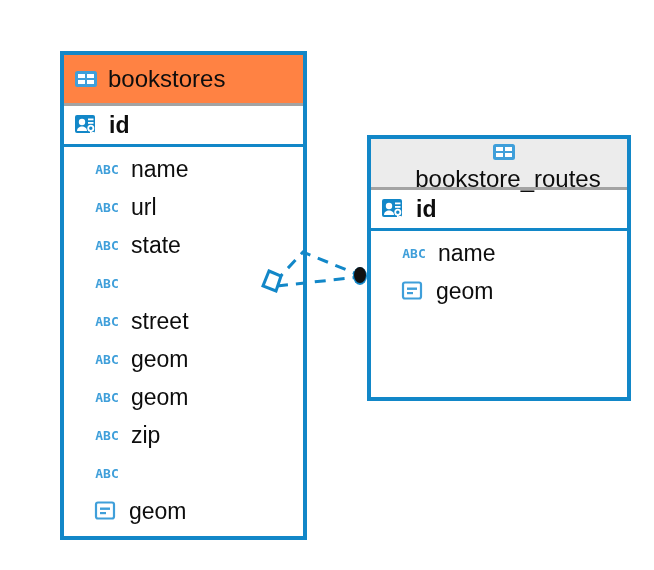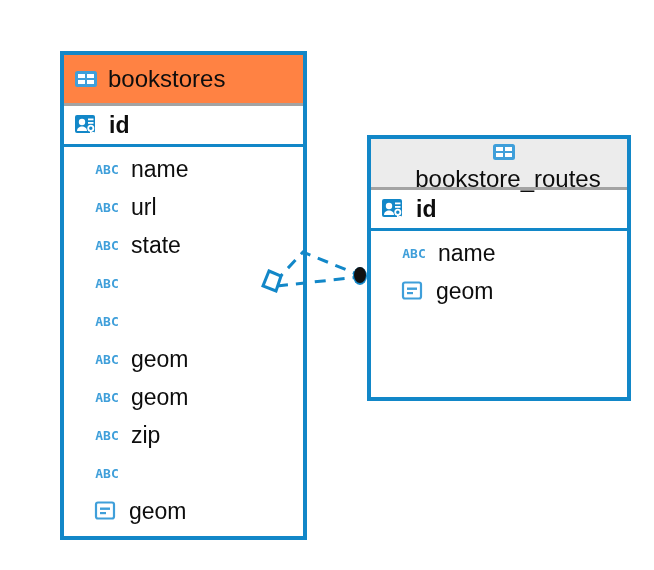--- a/index.html
+++ b/index.html
@@ -166,20 +166,21 @@
         <span class="icon icon-abc">ABC</span>
         <span class="label">state</span>
       </div>
 
       <div class="field-row">
         <span class="icon icon-abc">ABC</span>
       </div>
 
       <div class="field-row">
         <span class="icon icon-abc">ABC</span>
+        <span class="label">street</span>
       </div>
 
       <div class="field-row">
         <span class="icon icon-abc">ABC</span>
         <span class="label">geom</span>
       </div>
 
       <div class="field-row">
         <span class="icon icon-abc">ABC</span>
         <span class="label">geom</span>

